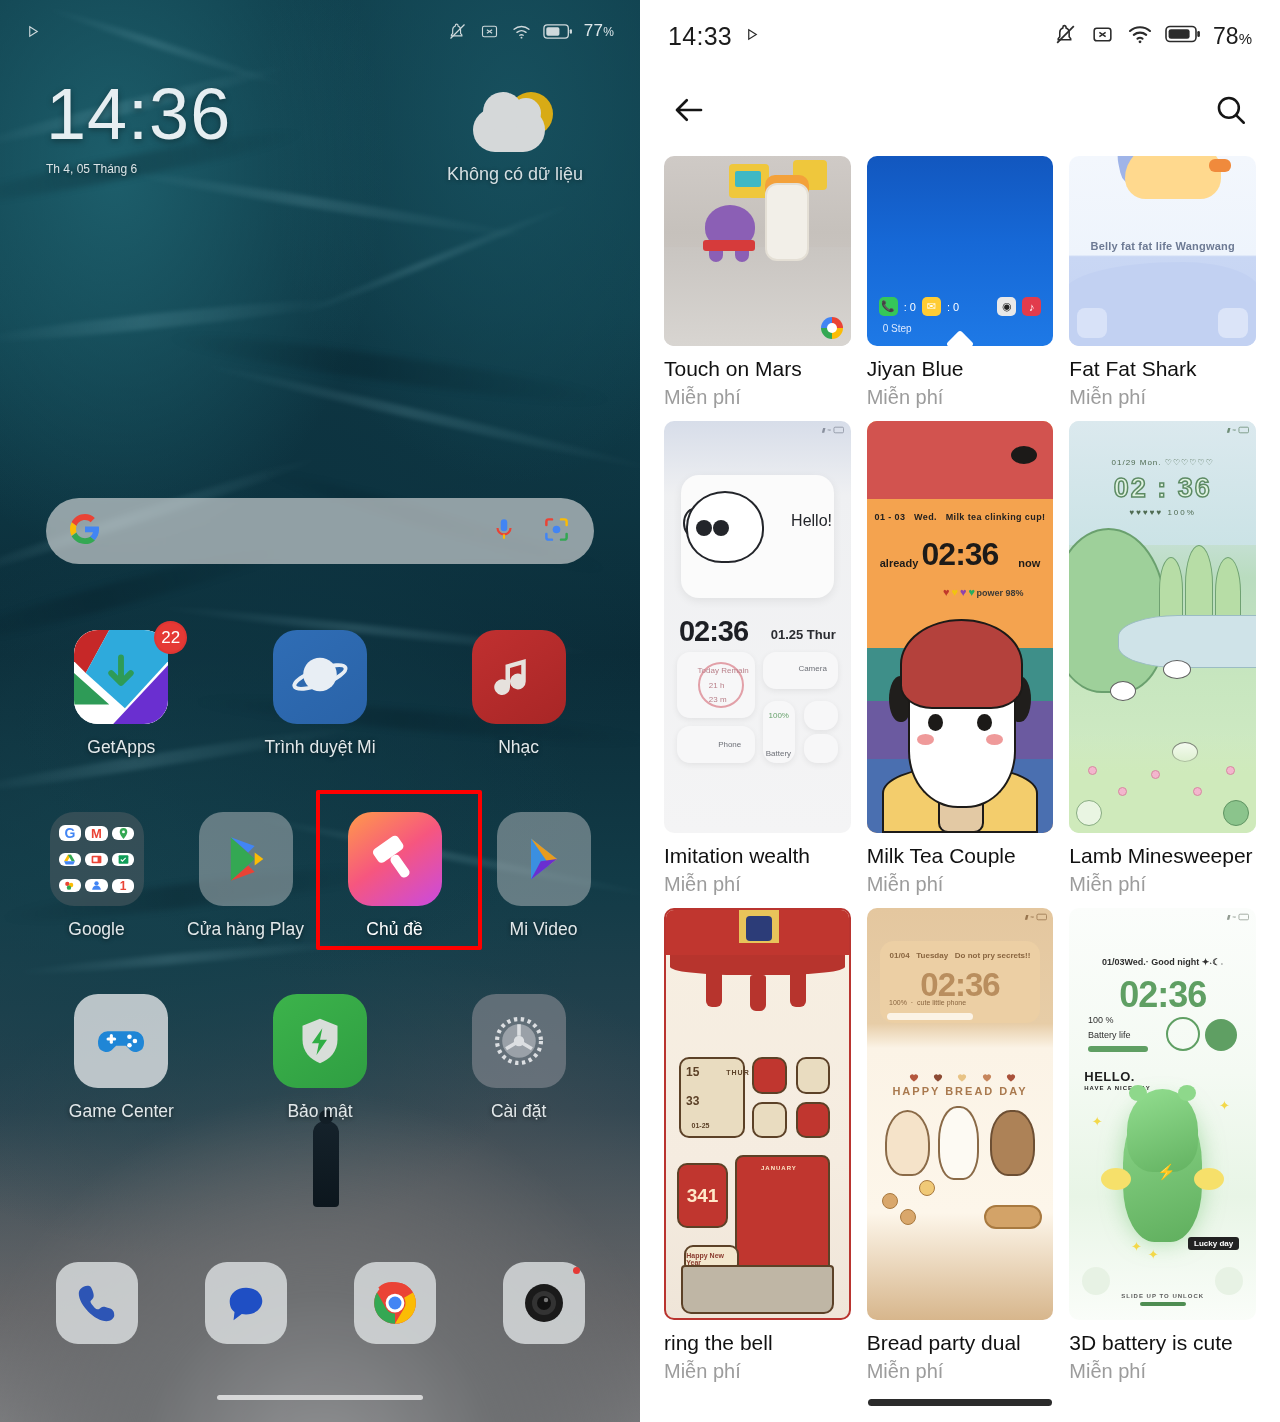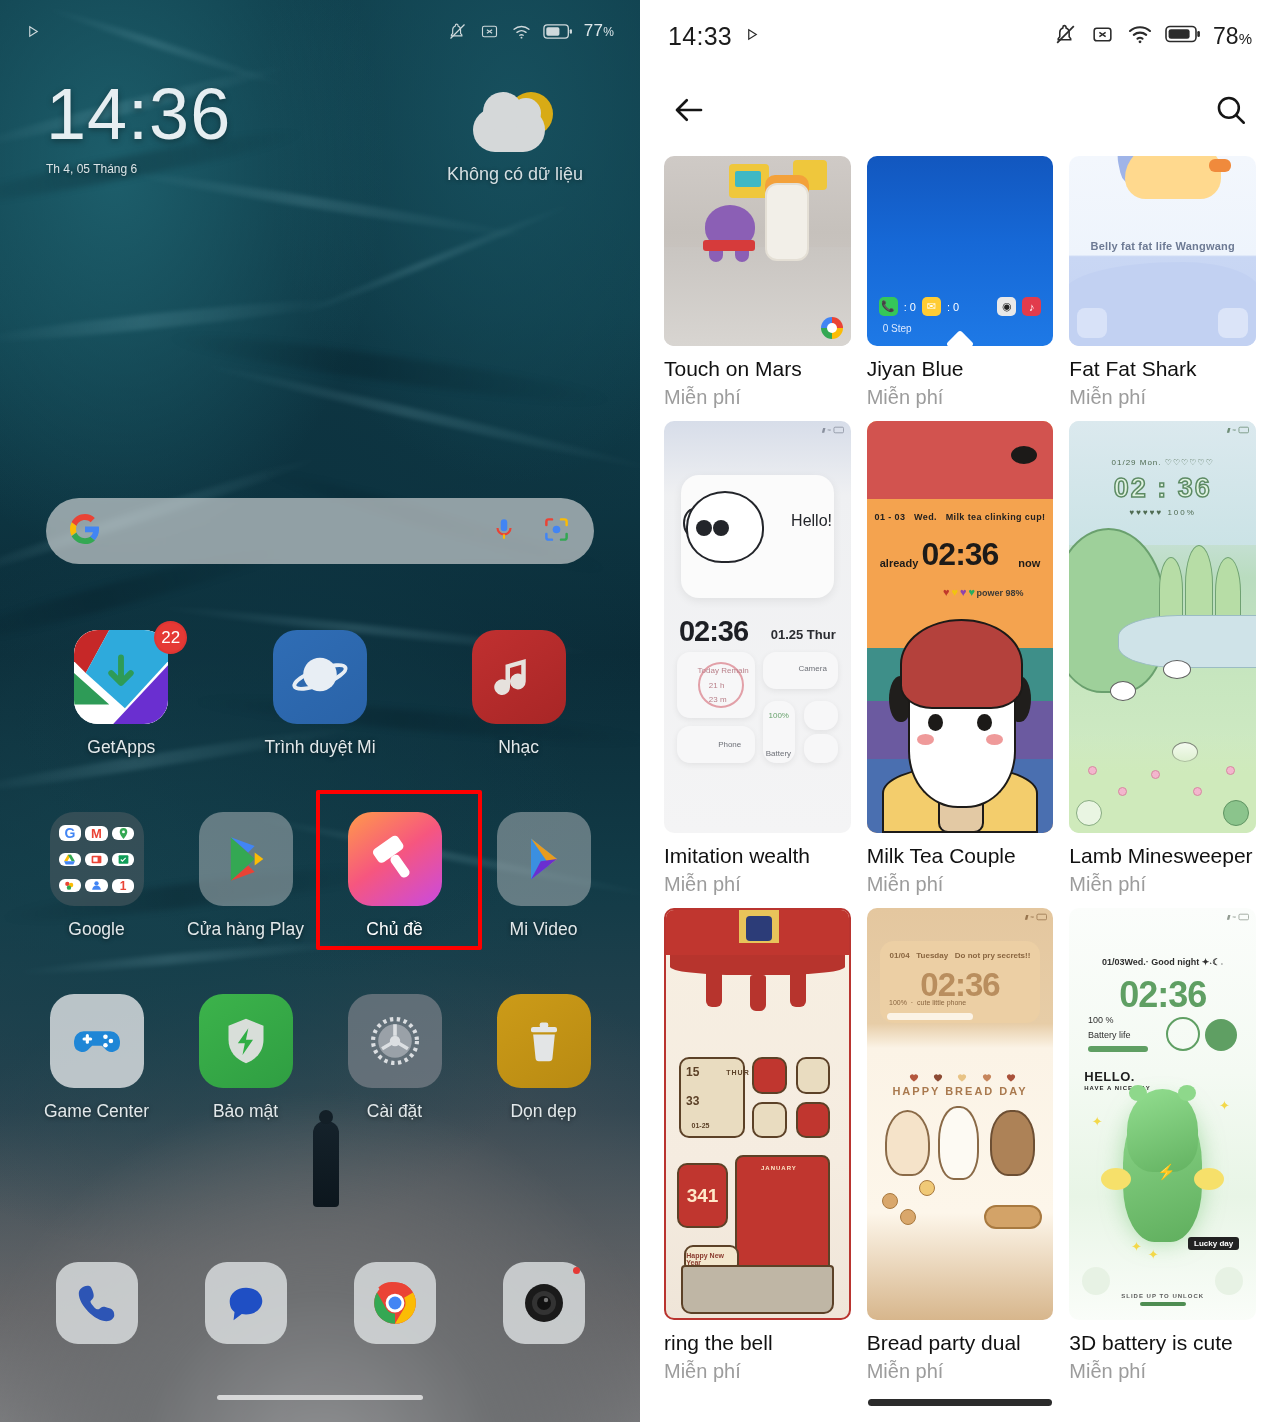--- a/index.html
+++ b/index.html
@@ -535,30 +535,20 @@
               <g fill="#dcdfe2">
                 <circle cx="24" cy="24" r="17" fill="none" stroke="#dcdfe2" stroke-width="3.2" stroke-dasharray="2.6 2.8"></circle>
                 <circle cx="24" cy="24" r="13" fill="#9aa1a8"></circle>
                 <circle cx="24" cy="24" r="4" fill="#dcdfe2"></circle>
                 <path d="M24 11v9M14 30l7.5-4.5M34 30l-7.5-4.5" stroke="#dcdfe2" stroke-width="2.8" fill="none"></path>
               </g>
             </svg>
           </div>
           <div class="app-lbl">Cài đặt</div>
         </div>
-        <div class="app">
-          <div class="app-ico" style="background:linear-gradient(145deg,#cc9b18,#b88a12)">
-            <svg width="52" height="52" viewBox="0 0 48 48">
-                <rect x="12" y="11" width="24" height="5" rx="2" fill="#e3e5e6"></rect>
-                <path d="M14 18h20l-2.2 22a3 3 0 0 1-3 2.7H19.2a3 3 0 0 1-3-2.7z" fill="#e3e5e6"></path>
-                <rect x="20" y="7" width="8" height="5" rx="2" fill="#e3e5e6"></rect>
-              </svg>
-          </div>
-          <div class="app-lbl">Dọn dẹp</div>
-        </div>
       </div>
     </div>
 
     <div class="dock">
       <div class="app">
         <div class="app-ico" style="background:rgba(222,226,228,.8)">
           <svg width="46" height="46" viewBox="0 0 48 48">
               <path d="M14 6c3 0 4 1 5.5 5.5S21 18 19 20s-3 2 1 7 6 4 8 2 4.5-1 9 .5S42 34 42 37s-4 6-8 6C22 43 5 26 5 14c0-4 4-8 9-8z" fill="#2d55b5"></path>
             </svg>
         </div>

